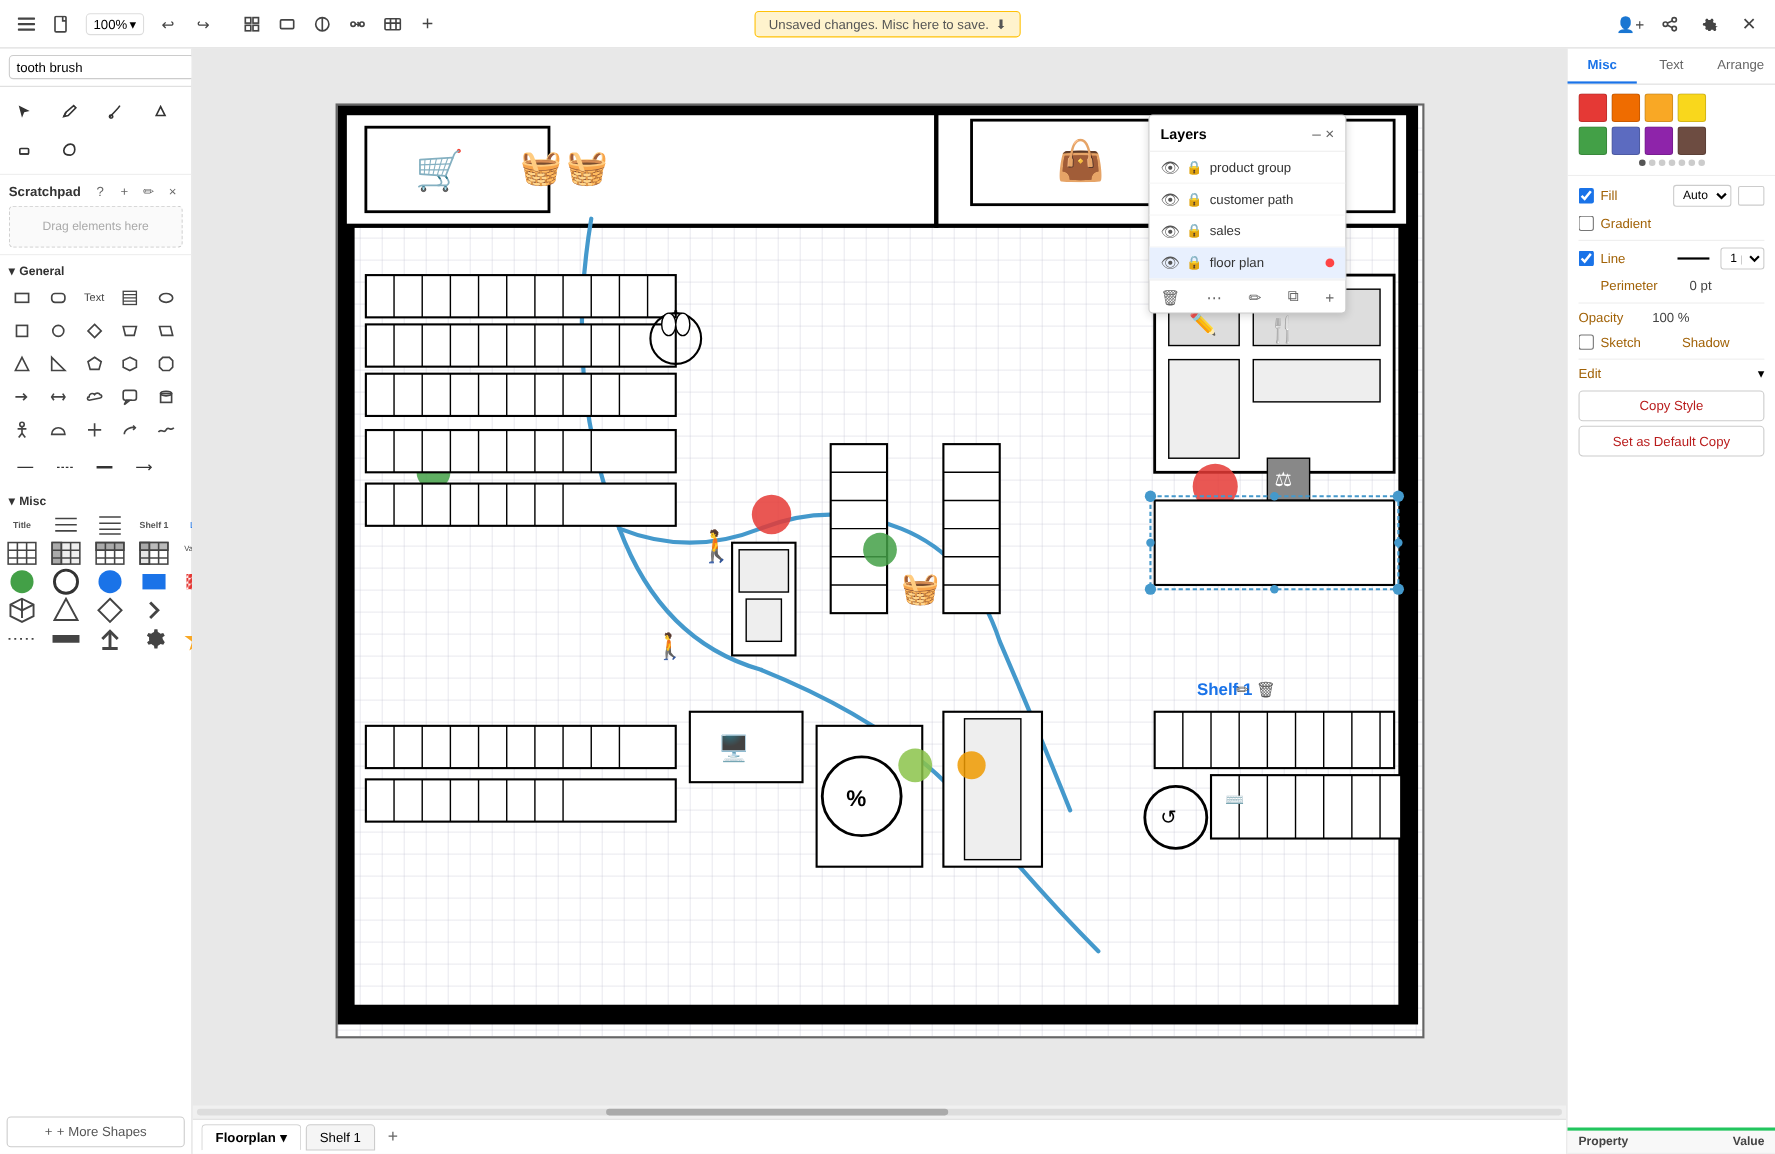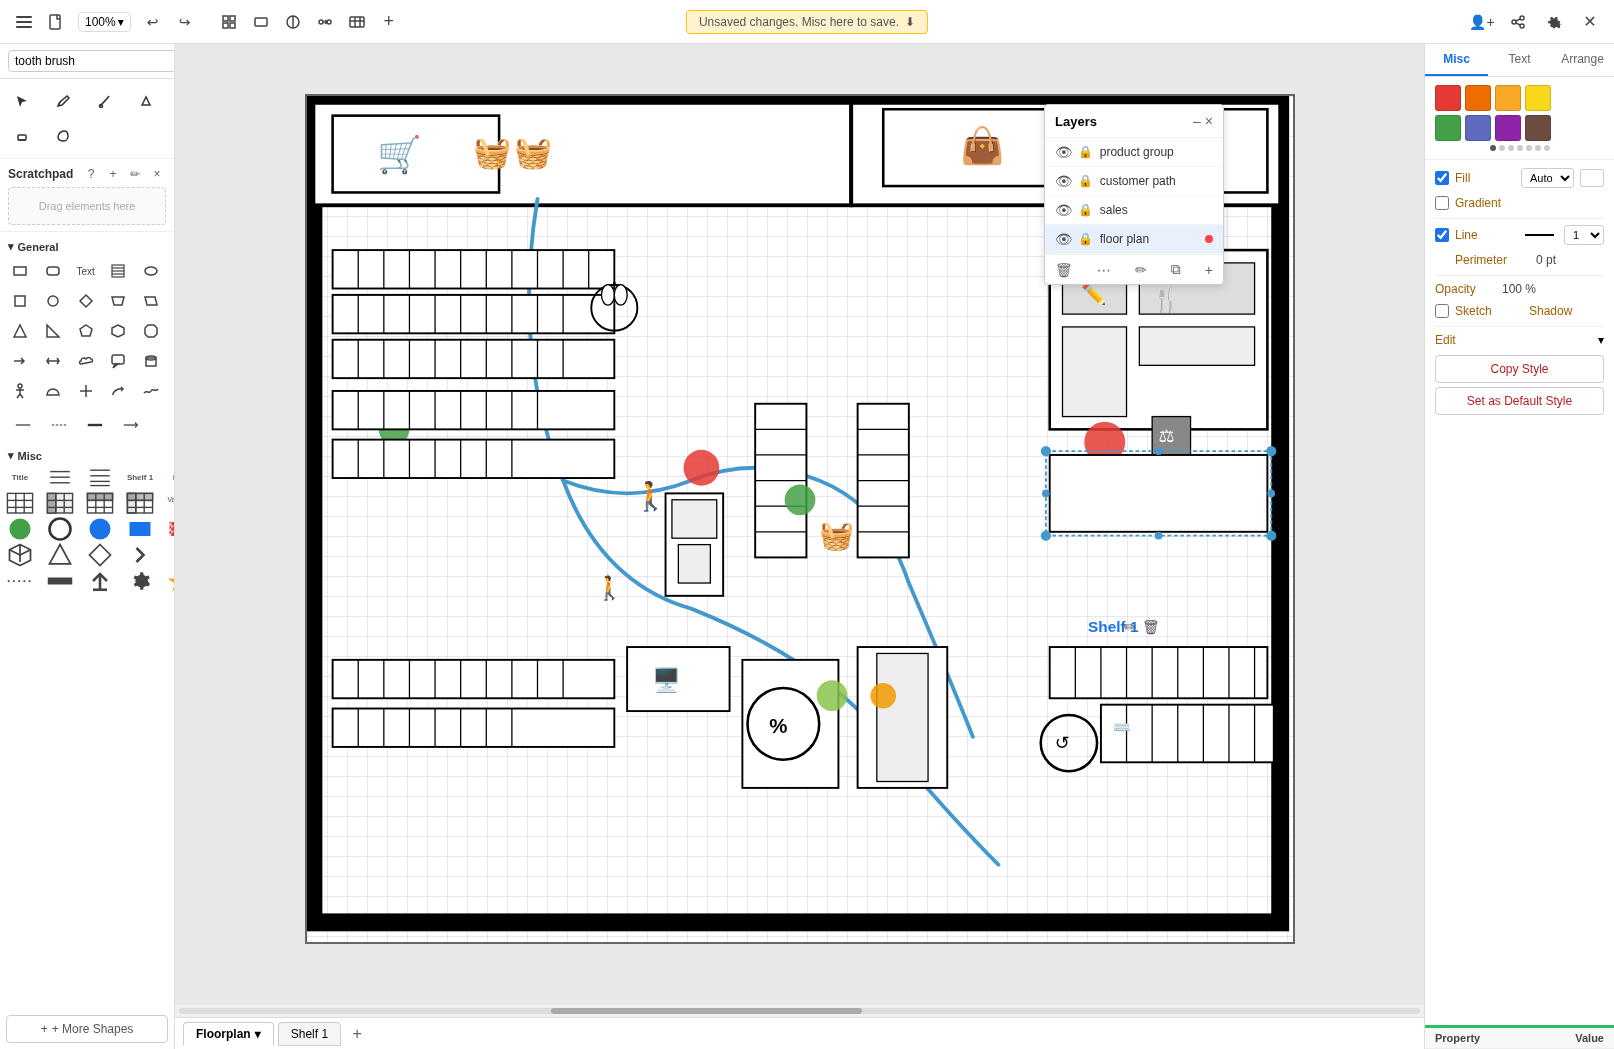--- a/index.html
+++ b/index.html
@@ -1085,21 +1085,21 @@
       <div class="prop-row">
         <span class="prop-label">Edit</span>
         <div style="flex:1;"></div>
         <span>▾</span>
       </div>
 
       <button class="style-btn">
         <span>Copy Style</span>
       </button>
       <button class="style-btn">
-        <span>Set as Default Style</span>
+        <span>Set as Default Copy</span>
       </button>
     </div>
 
     <div id="property-table">
       <div class="prop-table-header">
         <span>Property</span>
         <span>Value</span>
       </div>
     </div>
   </div>

